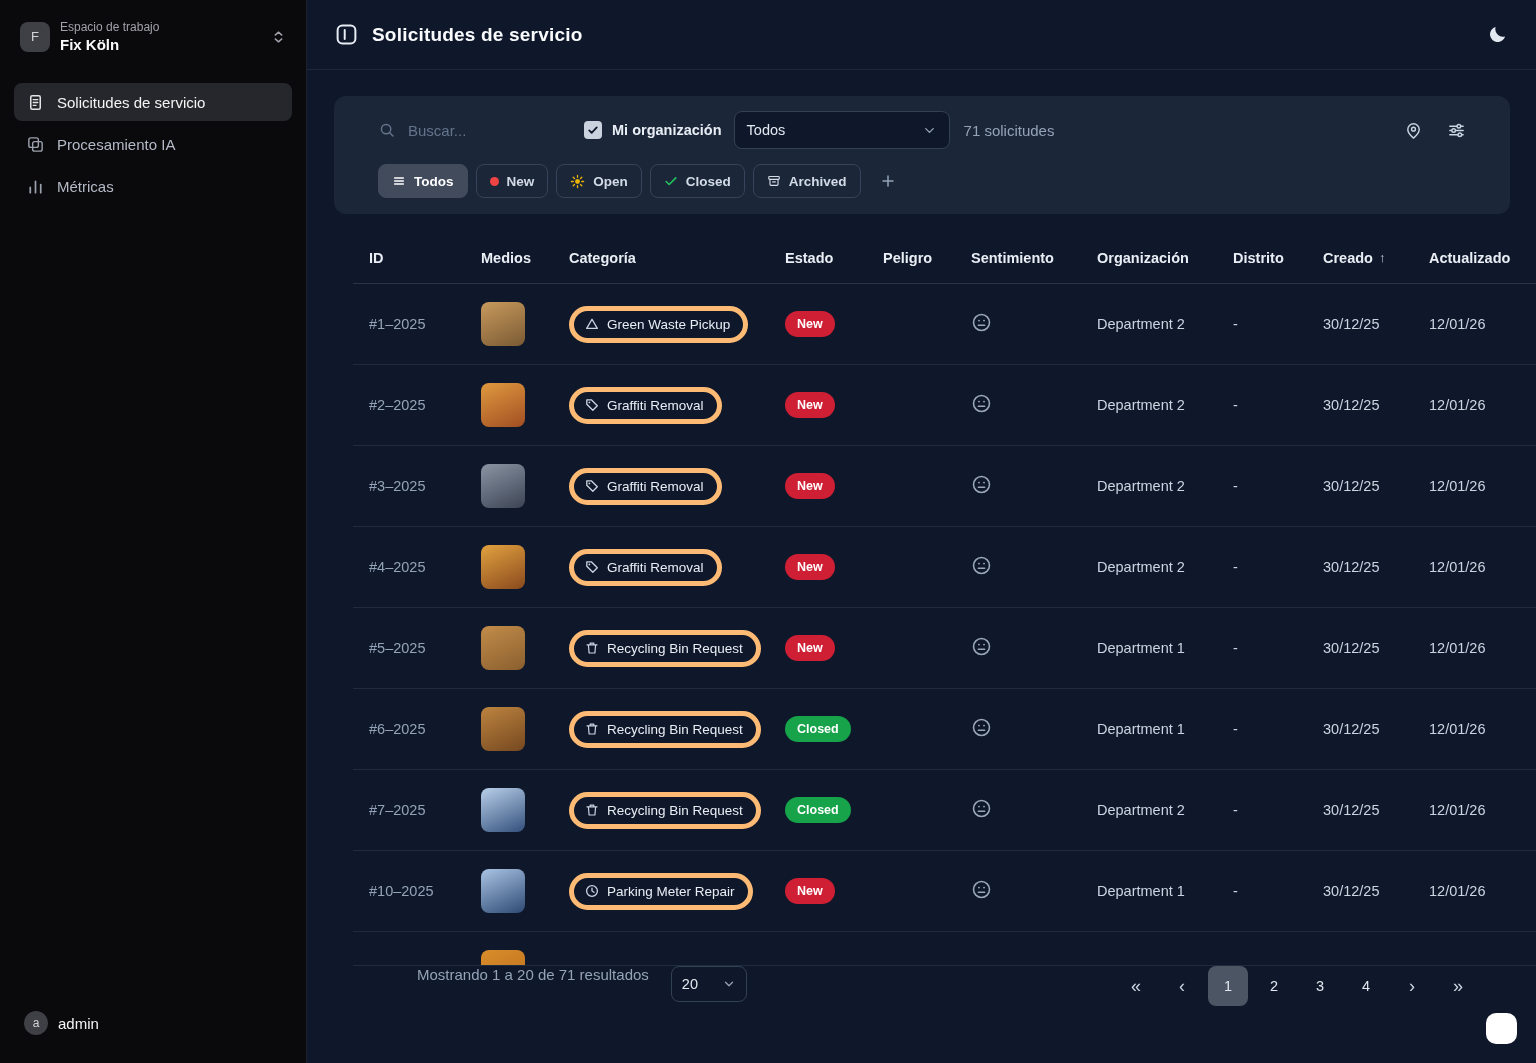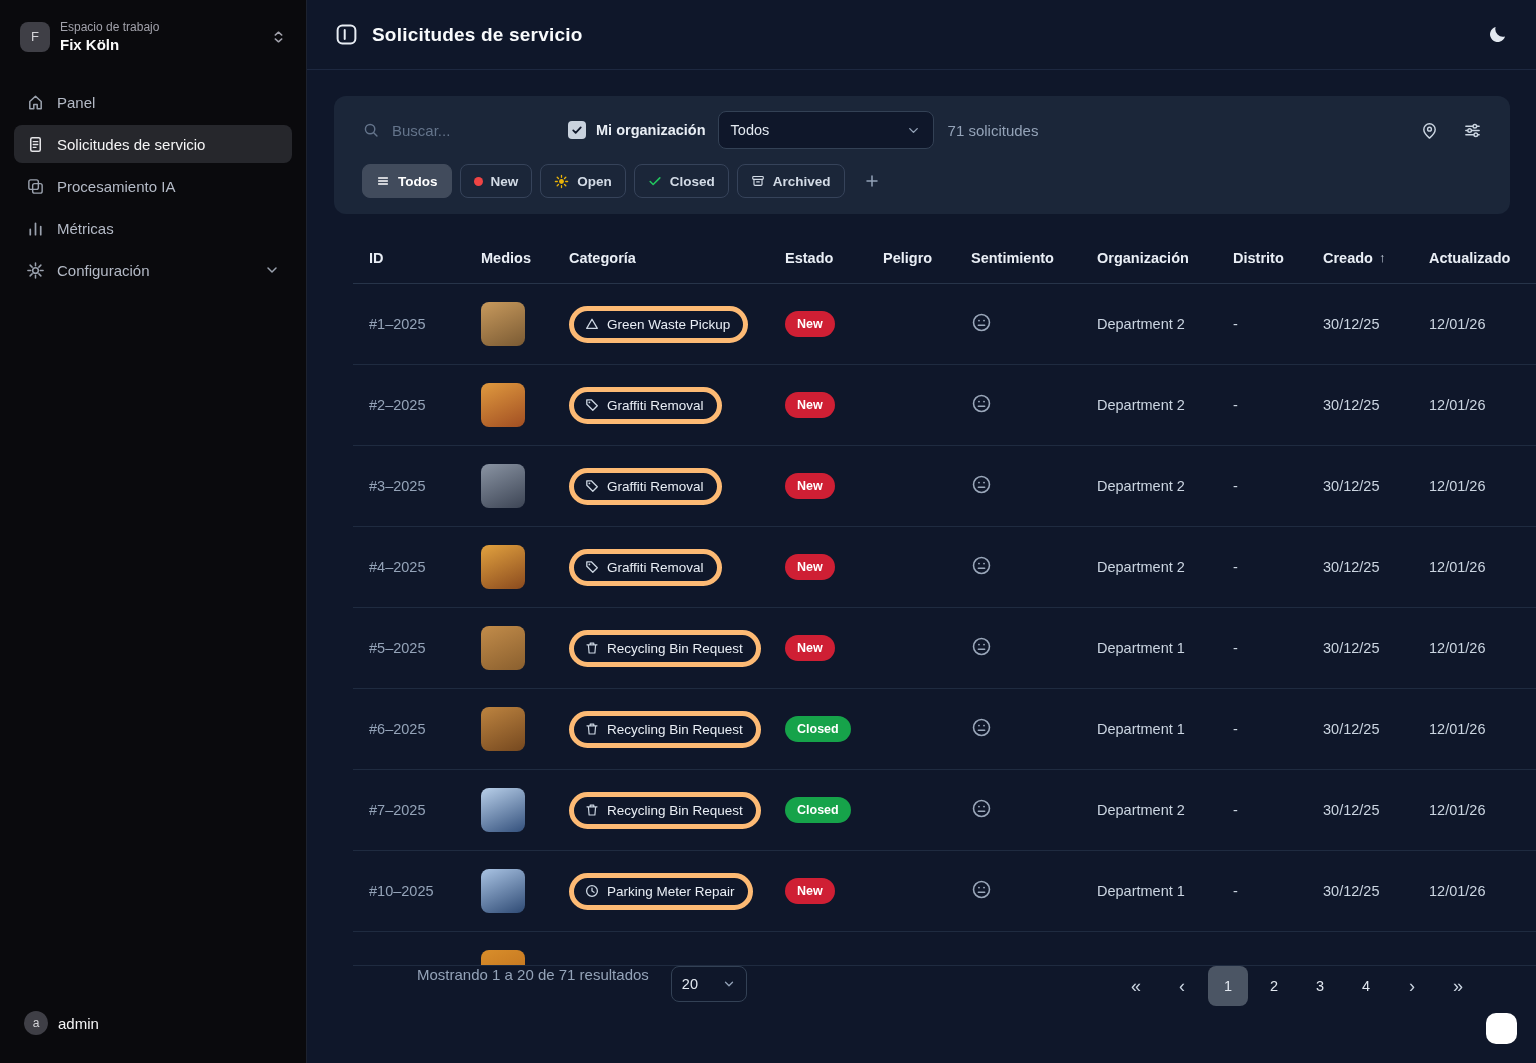--- a/index.html
+++ b/index.html
@@ -43,21 +43,21 @@
 
   
   .main{flex:1;display:flex;flex-direction:column;position:relative;min-width:0;background:#0f172a;}
   .topbar{height:70px;min-height:70px;display:flex;align-items:center;gap:14px;padding:0 28px;
     border-bottom:1px solid #1d2840;}
   .app-logo{color:#e8edf4;}
   .topbar-title{font-size:19px;font-weight:700;color:#f8fafc;letter-spacing:.2px;}
   .moon-btn{margin-left:auto;color:#e2e8f0;cursor:pointer;display:flex;}
 
   
-  .filter-card{margin:26px 26px 0 27px;background:#1b2639;border-radius:12px;padding:14px 28px 16px;}
+  .filter-card{margin:26px 26px 0 27px;background:#1b2639;border-radius:12px;padding:14px 44px 16px;}
   .search-row{display:flex;align-items:center;height:40px;}
   .search-box{display:flex;align-items:center;gap:10px;width:200px;color:#64748b;}
   .search-input{background:transparent;border:none;outline:none;color:#e2e8f0;font-size:15px;
     width:150px;font-family:inherit;}
   .search-input::placeholder{color:#64748b;}
   .org-filter{display:flex;align-items:center;gap:10px;margin-left:6px;cursor:pointer;text-align:center;}
   .checkbox{width:18px;height:18px;border-radius:4px;background:#c9d2de;display:flex;
     align-items:center;justify-content:center;}
   .org-label{font-size:14.5px;font-weight:600;color:#e9eef5;}
   .scope-select{margin-left:12px;width:216px;height:38px;background:#0f172a;border:1px solid #334155;
@@ -151,55 +151,39 @@
       <div class="ws-text">
         <div class="ws-label">Espacio de trabajo</div>
         <div class="ws-name">Fix Köln</div>
       </div>
       <svg class="ws-chevrons" width="15" height="16" viewBox="0 0 16 16">
           <path d="M4.5 6 8 2.8 11.5 6M4.5 10 8 13.2 11.5 10" fill="none" stroke="currentColor" stroke-width="1.5" stroke-linecap="round" stroke-linejoin="round"></path>
         </svg>
     </div>
 
     <nav class="nav">
-      <div class="nav-item">
-        <svg width="19" height="19" viewBox="0 0 20 20">
-            <path d="M4 9 10 3.4 16 9v7.6h-4.2v-4.4H8.2v4.4H4z" fill="none" stroke="currentColor" stroke-width="1.6" stroke-linejoin="round"></path>
-          </svg>
-        <span>Panel</span>
-      </div>
       <div class="nav-item active">
         <svg width="19" height="19" viewBox="0 0 20 20">
             <rect x="5" y="2.8" width="10" height="14.4" rx="1.6" fill="none" stroke="currentColor" stroke-width="1.6"></rect>
             <path d="M7.6 7h4.8M7.6 10h4.8M7.6 13h3" fill="none" stroke="currentColor" stroke-width="1.4" stroke-linecap="round"></path>
           </svg>
         <span>Solicitudes de servicio</span>
       </div>
       <div class="nav-item">
         <svg width="19" height="19" viewBox="0 0 20 20">
             <rect x="3" y="3" width="10" height="10" rx="2" fill="none" stroke="currentColor" stroke-width="1.5"></rect>
             <rect x="7" y="7" width="10" height="10" rx="2" fill="none" stroke="currentColor" stroke-width="1.5"></rect>
           </svg>
         <span>Procesamiento IA</span>
       </div>
       <div class="nav-item">
         <svg width="19" height="19" viewBox="0 0 20 20">
             <path d="M4.5 16.5v-5.5M10 16.5v-12M15.5 16.5v-8.5" fill="none" stroke="currentColor" stroke-width="1.8" stroke-linecap="round"></path>
           </svg>
         <span>Métricas</span>
-      </div>
-      <div class="nav-item">
-        <svg width="19" height="19" viewBox="0 0 20 20">
-            <circle cx="10" cy="10" r="3" fill="none" stroke="currentColor" stroke-width="1.6"></circle>
-            <path d="M15 10h3M13.54 13.54l2.12 2.12M10 15v3M6.46 13.54l-2.12 2.12M5 10H2M6.46 6.46 4.34 4.34M10 5V2M13.54 6.46l2.12-2.12" fill="none" stroke="currentColor" stroke-width="1.6" stroke-linecap="round"></path>
-          </svg>
-        <span>Configuración</span>
-        <svg class="nav-chevron" width="16" height="16" viewBox="0 0 16 16">
-            <path d="M4 6l4 4 4-4" fill="none" stroke="currentColor" stroke-width="1.5" stroke-linecap="round" stroke-linejoin="round"></path>
-          </svg>
       </div>
     </nav>
 
     <div class="sidebar-spacer"></div>
 
     <div class="user-row">
       <div class="user-avatar">a</div>
       <span class="user-name">admin</span>
     </div>
   </aside>

